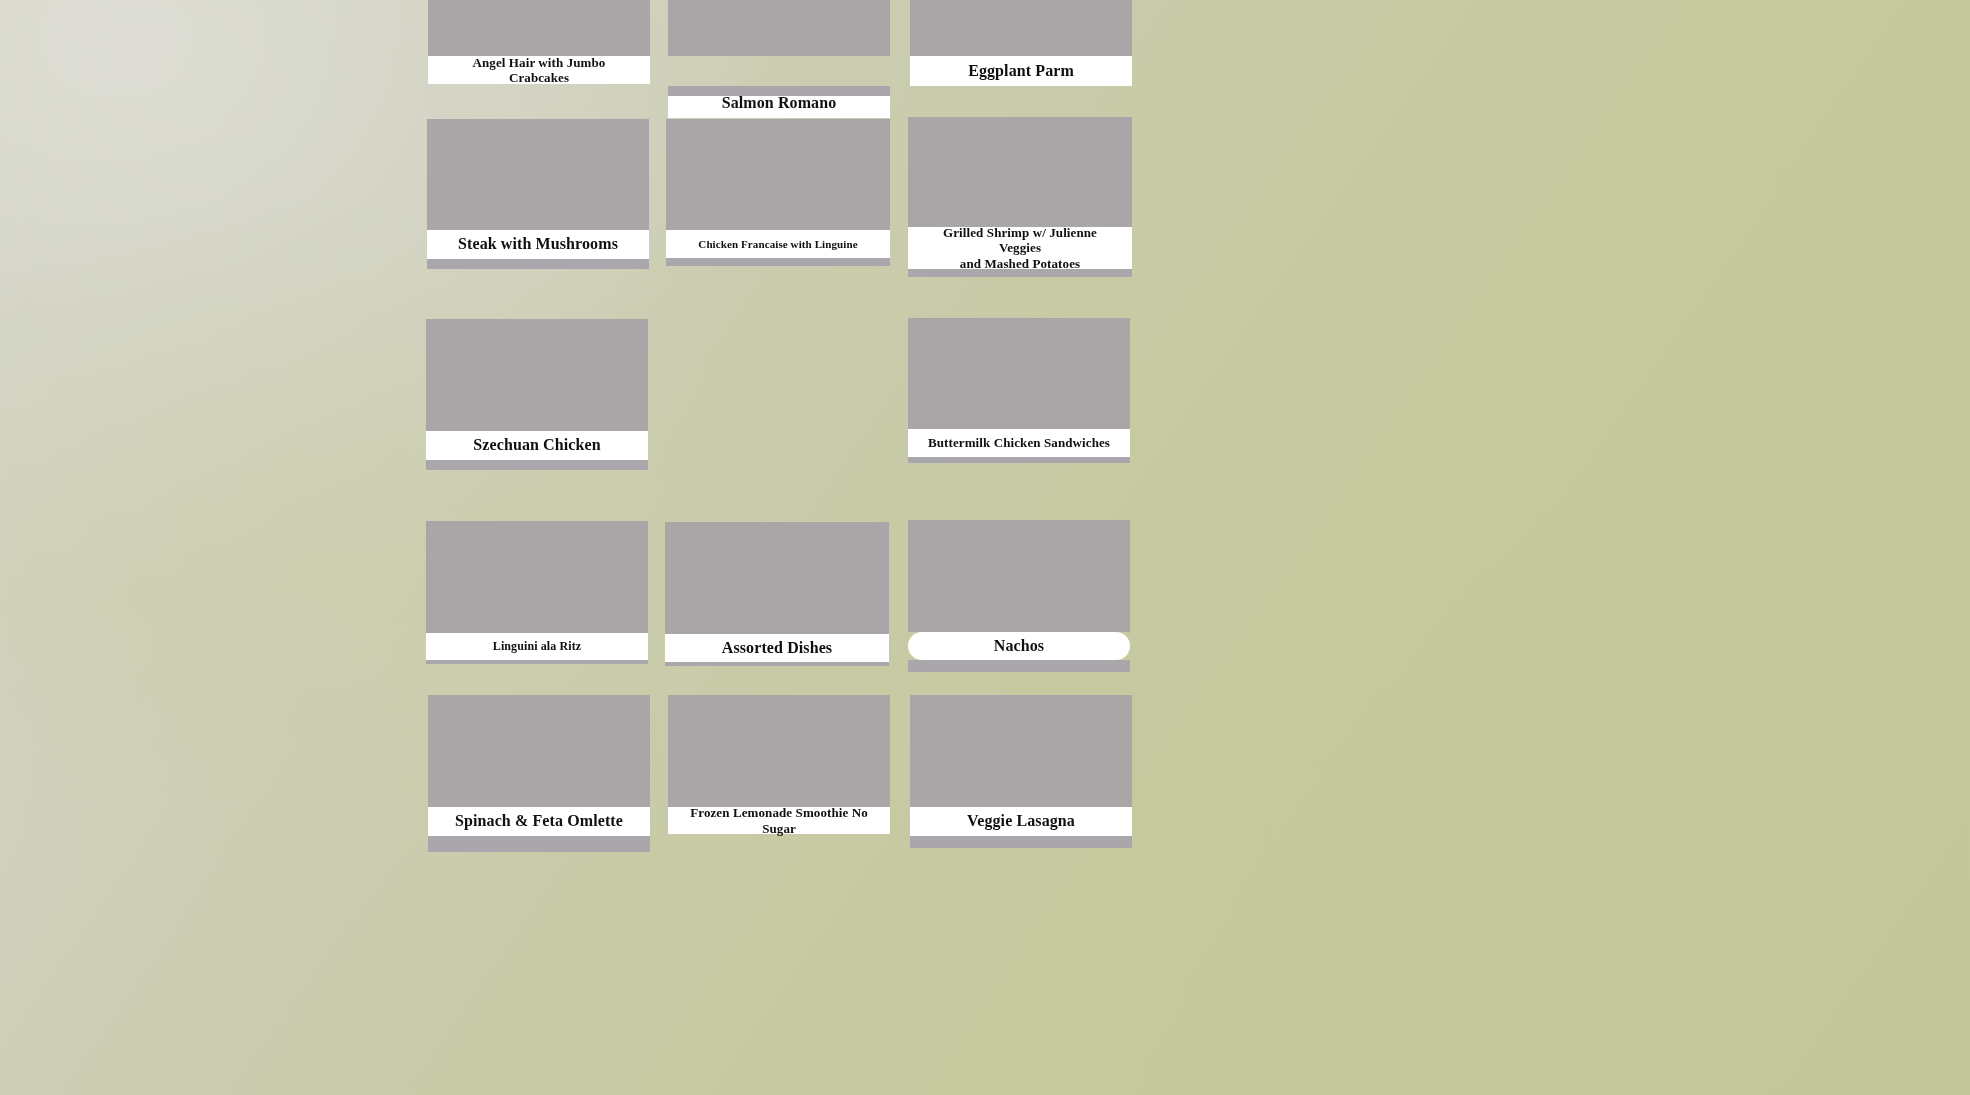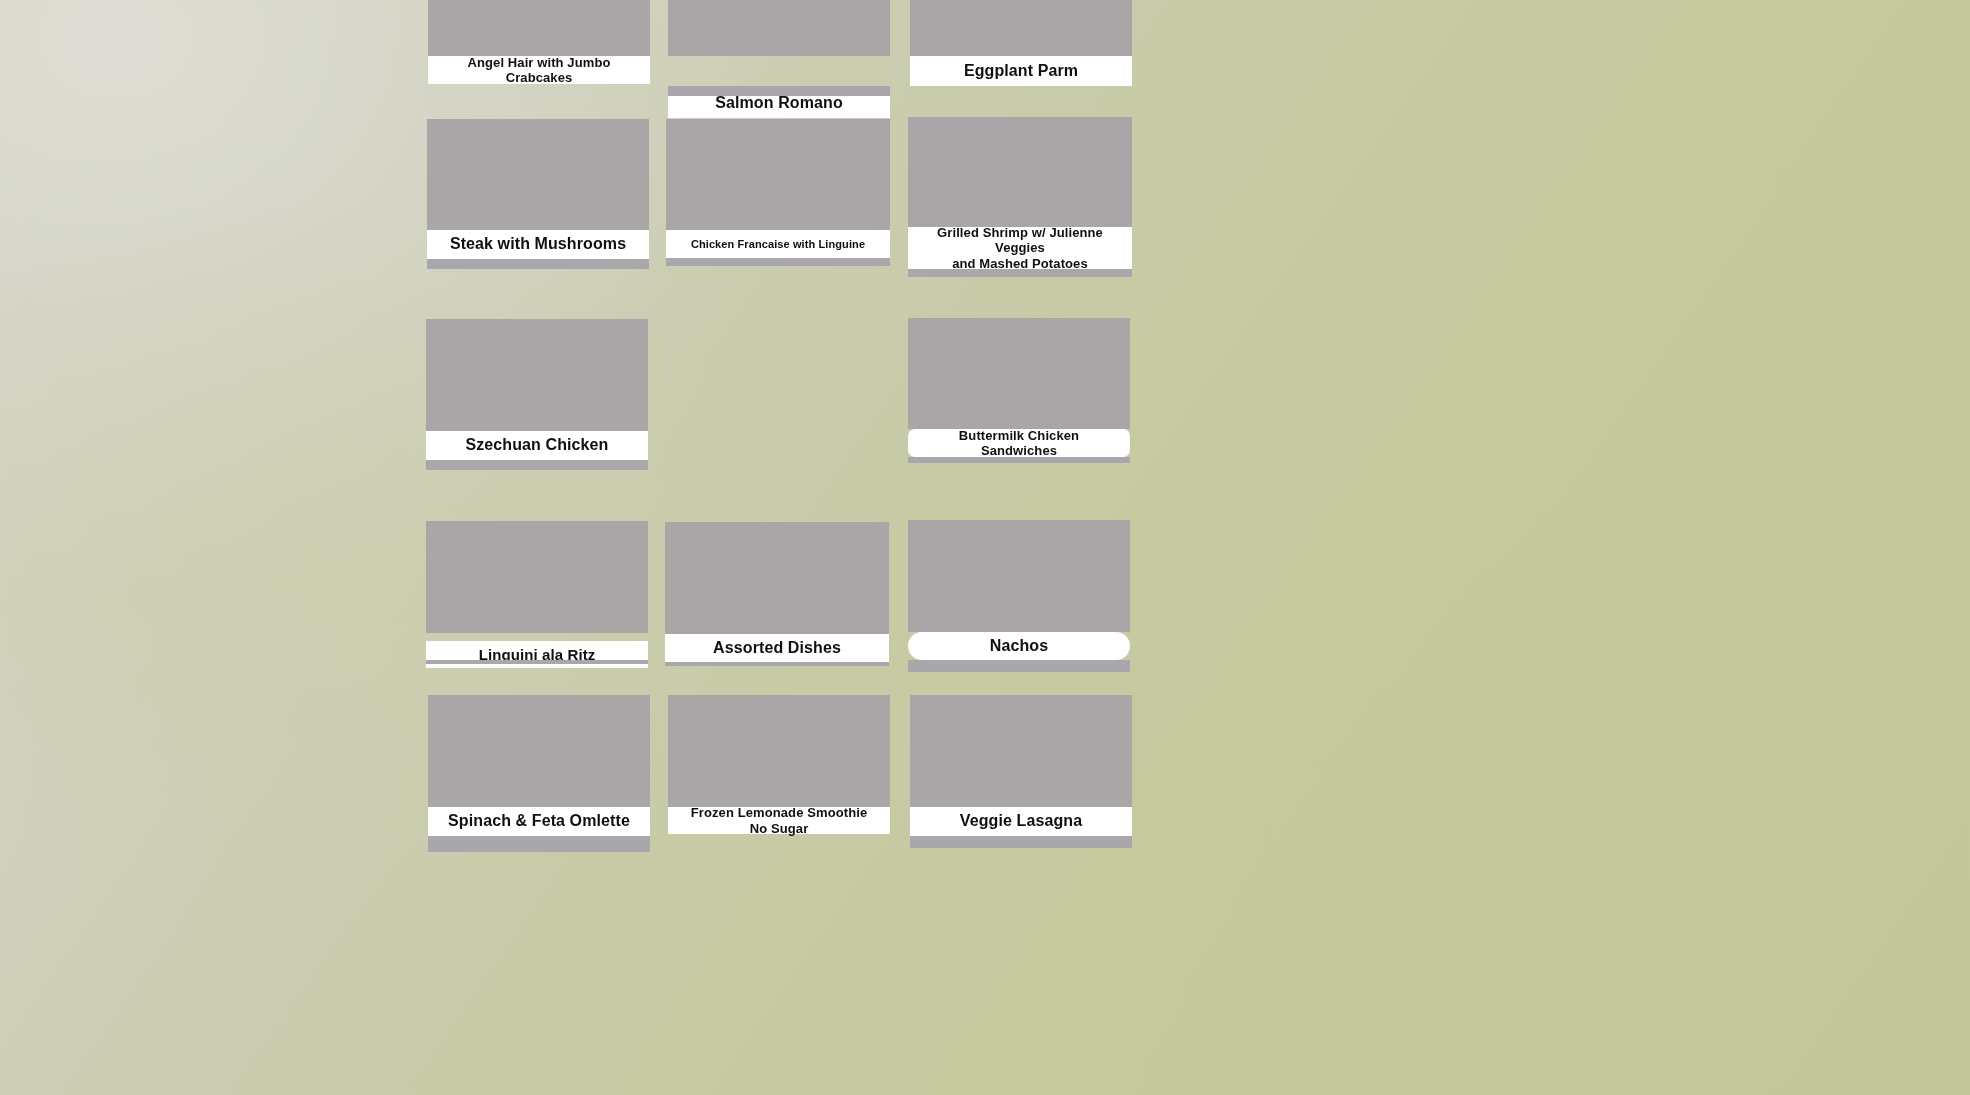--- a/index.html
+++ b/index.html
@@ -62,21 +62,21 @@
   }
   .caption {
     position: absolute;
     left: 0;
     background: #ffffff;
     color: #111010;
     display: flex;
     align-items: center;
     justify-content: center;
     text-align: center;
-    font-family: Liberation Sans, sans-serif;
+    font-family: Liberation Serif, serif;
     font-weight: 700;
     letter-spacing: 0.1px;
     line-height: 1.18;
     padding: 0 18px;
     box-sizing: border-box;
     white-space: pre-line;
   }
   .shadowbar {
     position: absolute;
     left: 0;
@@ -119,26 +119,26 @@
 and Mashed Potatoes</div>
       <div class="shadowbar" style="top: 152px; width: 224px; height: 8px; background: rgb(169, 166, 172);"></div>
     </div>
     <div class="card" style="left: 426px; top: 319px; width: 222px; height: 151px;">
       <div class="thumb" style="width: 222px; height: 112px; background: rgb(170, 166, 168);"></div>
       <div class="caption" style="top: 112px; width: 222px; height: 29px; font-size: 16px; background: rgb(255, 255, 255); color: rgb(17, 16, 16);">Szechuan Chicken</div>
       <div class="shadowbar" style="top: 141px; width: 222px; height: 10px; background: rgb(169, 166, 172);"></div>
     </div>
     <div class="card" style="left: 908px; top: 318px; width: 222px; height: 145px;">
       <div class="thumb" style="width: 222px; height: 111px; background: rgb(170, 166, 168);"></div>
-      <div class="caption" style="top: 111px; width: 222px; height: 28px; font-size: 13px; background: rgb(255, 255, 255); color: rgb(17, 16, 16); border-radius: 7px;">Buttermilk Chicken Sandwiches</div>
+      <div class="caption" style="top: 111px; width: 222px; height: 28px; font-size: 13px; background: rgb(255, 255, 255); color: rgb(17, 16, 16);">Buttermilk Chicken Sandwiches</div>
       <div class="shadowbar" style="top: 139px; width: 222px; height: 6px; background: rgb(169, 166, 172);"></div>
     </div>
     <div class="card" style="left: 426px; top: 521px; width: 222px; height: 143px;">
       <div class="thumb" style="width: 222px; height: 112px; background: rgb(170, 166, 168);"></div>
-      <div class="caption" style="top: 120px; width: 222px; height: 27px; font-size: 15px; background: rgb(255, 255, 255); color: rgb(17, 16, 16); text-align: right;">Linguini ala Ritz</div>
+      <div class="caption" style="top: 112px; width: 222px; height: 27px; font-size: 12px; background: rgb(255, 255, 255); color: rgb(17, 16, 16); text-align: right;">Linguini ala Ritz</div>
       <div class="shadowbar" style="top: 139px; width: 222px; height: 4px; background: rgb(169, 166, 172);"></div>
     </div>
     <div class="card" style="left: 665px; top: 522px; width: 224px; height: 144px;">
       <div class="thumb" style="width: 224px; height: 112px; background: rgb(170, 166, 168);"></div>
       <div class="caption" style="top: 112px; width: 224px; height: 28px; font-size: 16px; background: rgb(255, 255, 255); color: rgb(17, 16, 16);">Assorted Dishes</div>
       <div class="shadowbar" style="top: 140px; width: 224px; height: 4px; background: rgb(169, 166, 172);"></div>
     </div>
     <div class="card" style="left: 908px; top: 520px; width: 222px; height: 152px;">
       <div class="thumb" style="width: 222px; height: 112px; background: rgb(170, 166, 168);"></div>
       <div class="caption" style="top: 112px; width: 222px; height: 28px; font-size: 16px; background: rgb(255, 255, 255); color: rgb(17, 16, 16); border-radius: 14px;">Nachos</div>

